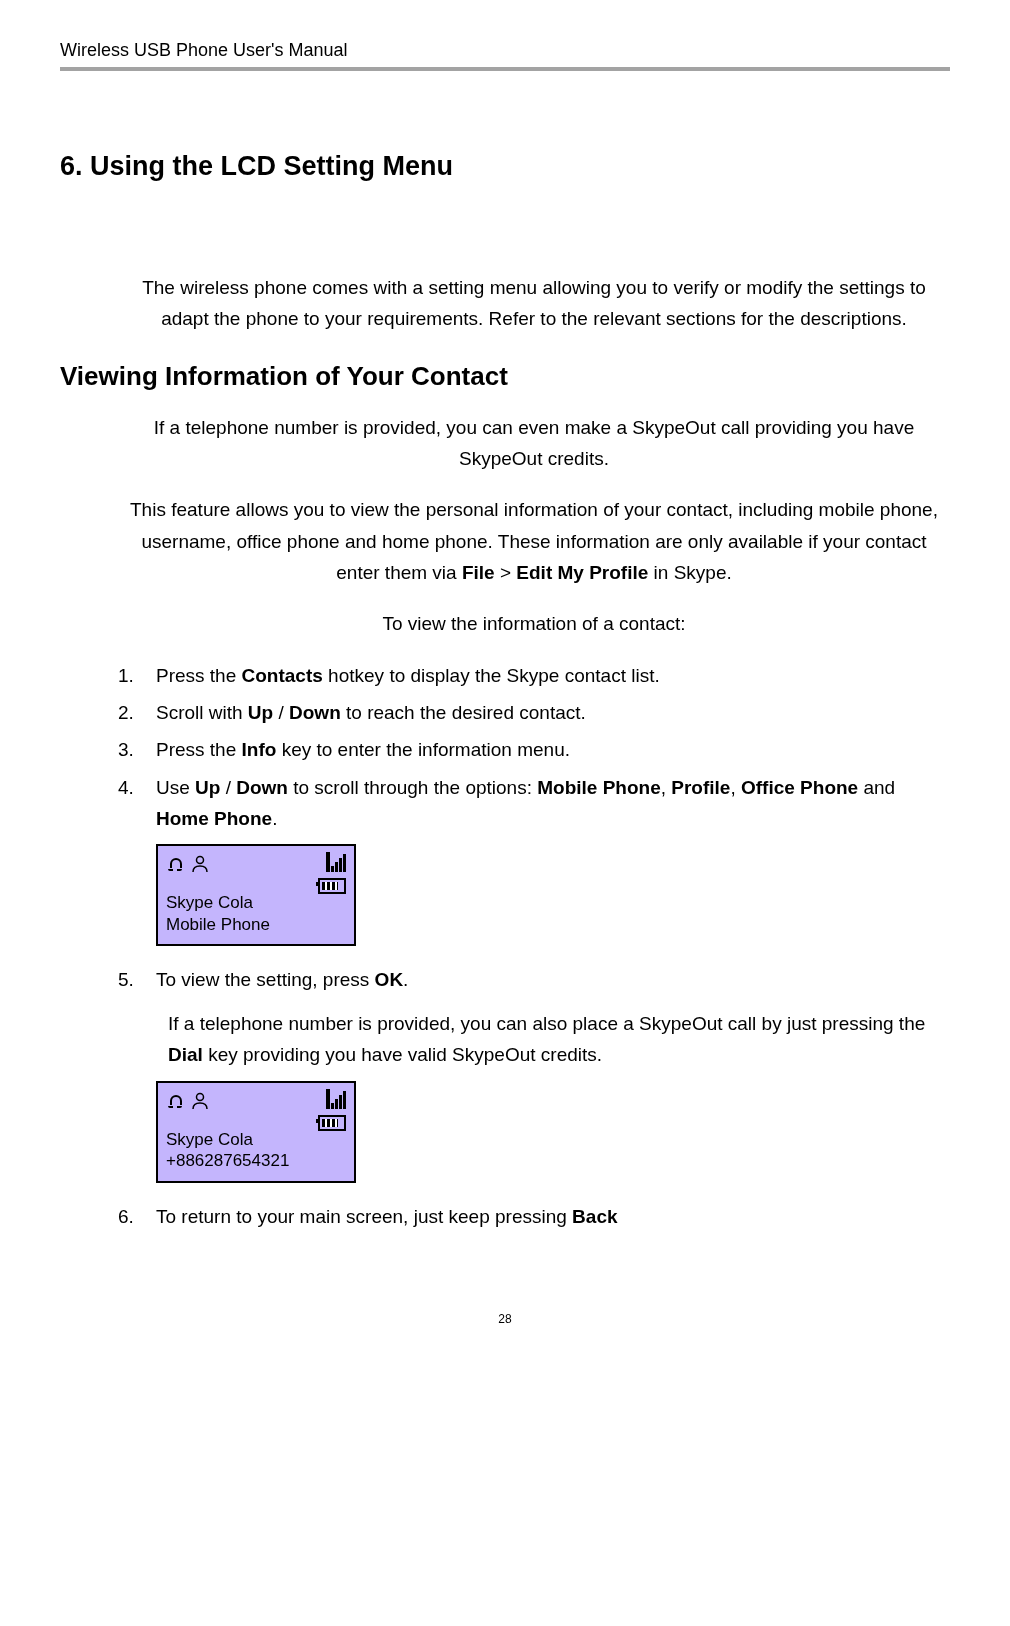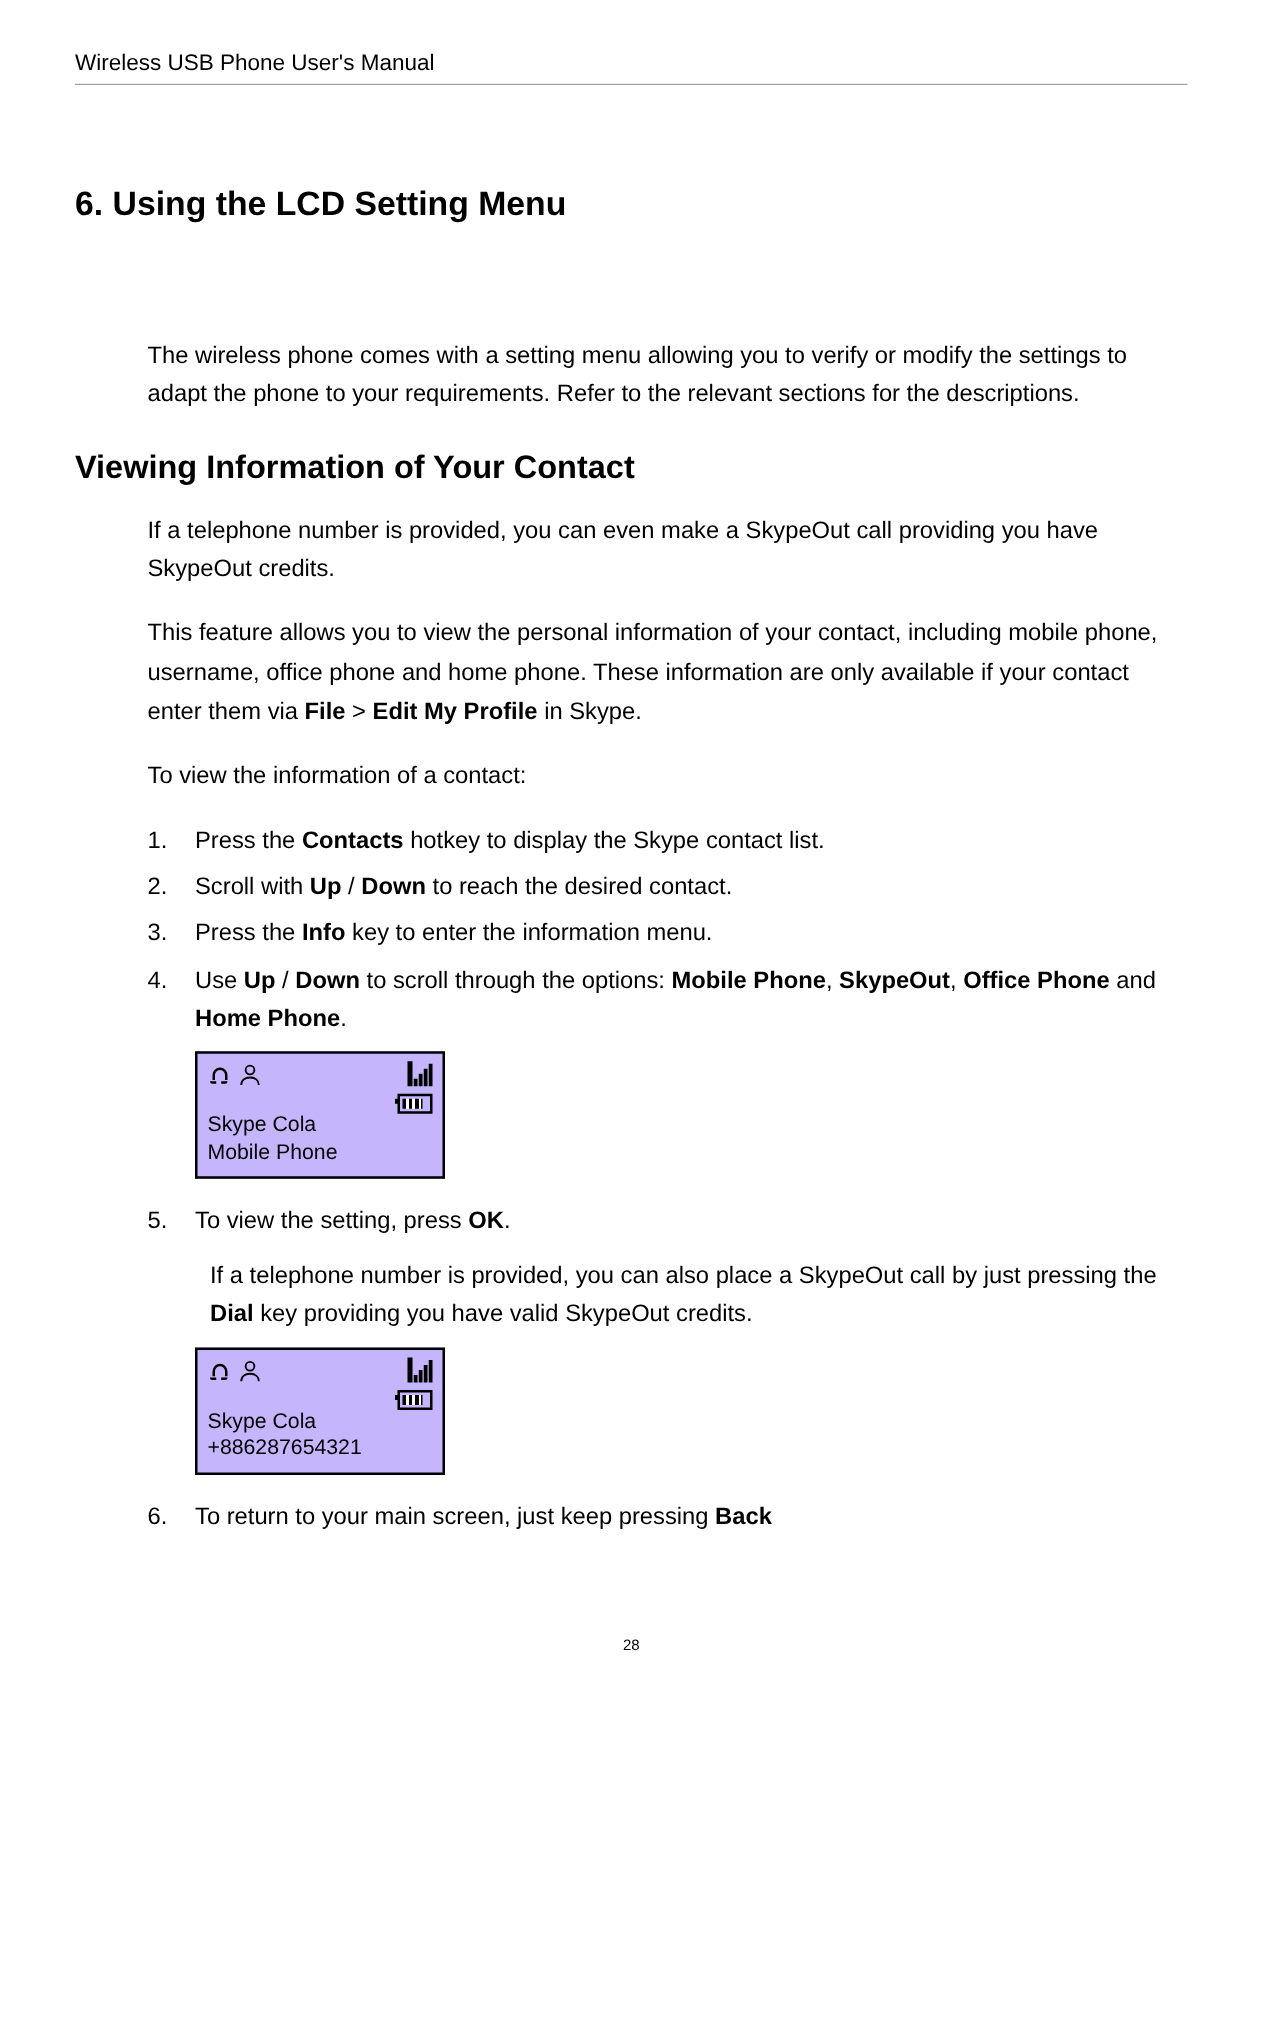--- a/index.html
+++ b/index.html
@@ -8,37 +8,38 @@
     font-family: Arial, Helvetica, sans-serif;
     background: #fff;
     color: #000;
     width: 1010px;
   }
   .page {
     padding: 40px 60px 40px 60px;
     box-sizing: border-box;
   }
   .header-running {
-    border-bottom: 1px solid #a3a3a3;
+    border-bottom: 4px solid #a3a3a3;
     padding-bottom: 6px;
     margin-bottom: 80px;
     font-size: 18px;
   }
   h1.chapter-title {
     font-size: 27px;
     font-weight: bold;
     margin: 0 0 90px 0;
   }
   .body-text {
     margin-left: 58px;
     font-size: 19px;
     line-height: 1.65;
   }
   .para {
     margin-bottom: 20px;
+    text-align: center;
   }
   h2.section-title {
     font-size: 26px;
     font-weight: bold;
     margin: 26px 0 20px 0;
   }
   ol.steps {
     list-style: none;
     padding: 0;
     margin: 0;
@@ -164,21 +165,21 @@
       <li>
         <span class="num">2.</span>
         <span>Scroll with </span><strong>Up</strong><span> / </span><strong>Down</strong><span> to reach the desired contact.</span>
       </li>
       <li>
         <span class="num">3.</span>
         <span>Press the </span><strong>Info</strong><span> key to enter the information menu.</span>
       </li>
       <li>
         <span class="num">4.</span>
-        <span>Use </span><strong>Up</strong><span> / </span><strong>Down</strong><span> to scroll through the options: </span><strong>Mobile Phone</strong><span>, </span><strong>SkypeOut</strong><span>, </span><strong>Office Phone</strong><span> and </span><strong>Home Phone</strong><span>.</span>
+        <span>Use </span><strong>Up</strong><span> / </span><strong>Down</strong><span> to scroll through the options: </span><strong>Mobile Phone</strong><span>, </span><strong>Profile</strong><span>, </span><strong>Office Phone</strong><span> and </span><strong>Home Phone</strong><span>.</span>
       </li>
     </ol>
 
     <div class="screenshot">
       <div class="ss-top">
         <div class="ss-icons-left">
           <span class="icon-box">
             <svg viewBox="0 0 20 20" width="20" height="20">
                 <path d="M4 10a6 6 0 0112 0v4h-2v-4a4 4 0 00-8 0v4H4v-4zm0 5h3v2H4a2 2 0 01-2-2h2zm9 0h3a2 2 0 01-2 2h-3v-2h2z" fill="#000"></path>
               </svg>

